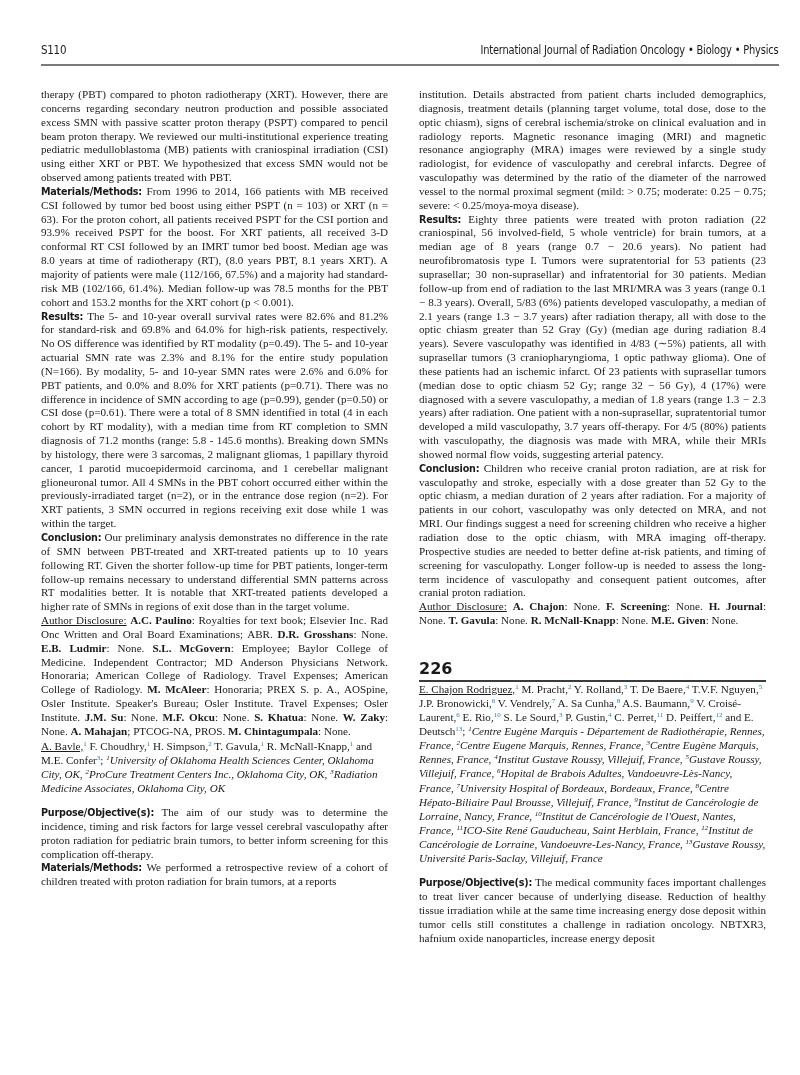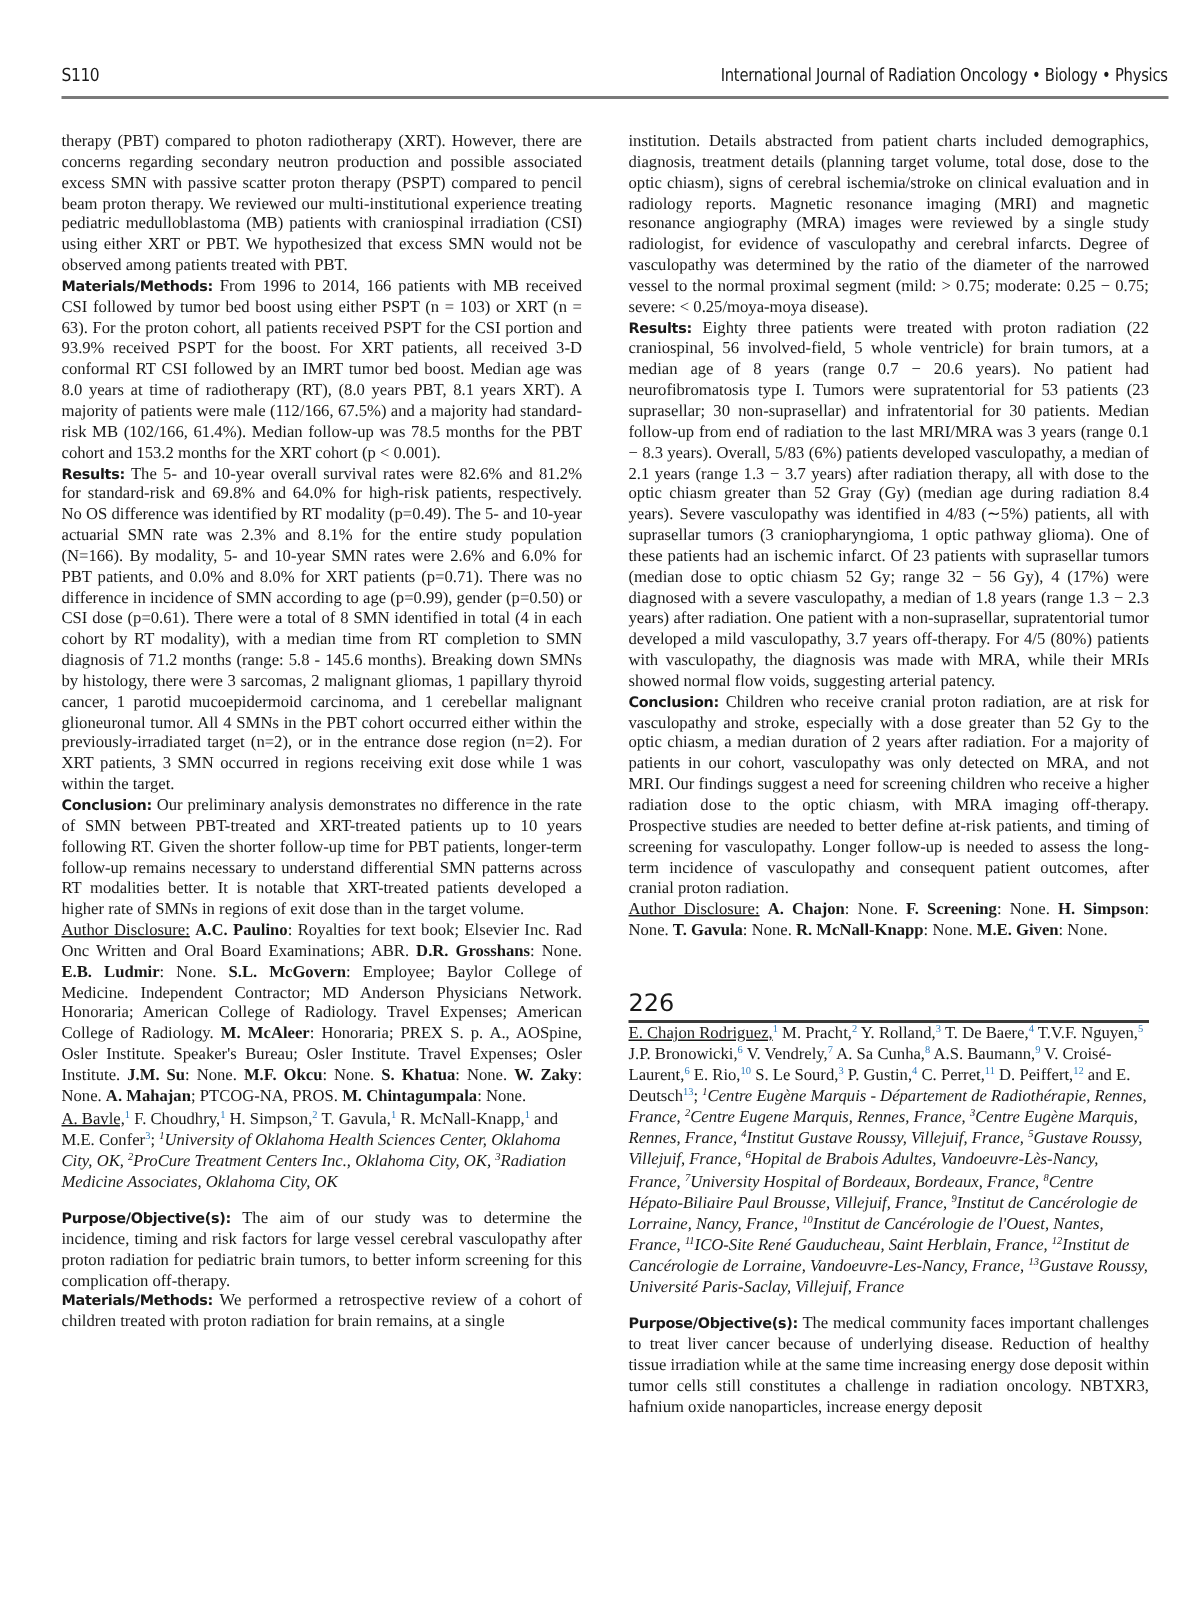--- a/index.html
+++ b/index.html
@@ -7,21 +7,21 @@
   .hdr { position: absolute; left: 41px; top: 40px; width: 738px; height: 24px; border-bottom: 2px solid #7a7a7a; }
   .hdr .pg { position: absolute; left: 0; top: 3px; font: 12px "DejaVu Sans", sans-serif; letter-spacing: -0.3px; transform: scaleX(0.86); transform-origin: left; }
   .hdr .jr { position: absolute; right: 0; top: 3px; font: 12px "DejaVu Sans", sans-serif; letter-spacing: -0.2px; transform: scaleX(0.82); transform-origin: right; white-space: nowrap; }
   .col { position: absolute; top: 88px; width: 347px; font-family: "Liberation Serif", serif; font-size: 11.1px; line-height: 13.85px; text-align: justify; }
   .col.left { left: 41px; }
   .col.right { left: 419px; }
   .col p { margin: 0; }
   .lab { font-family: "DejaVu Sans", sans-serif; font-weight: bold; font-size: 9.6px; letter-spacing: -0.2px; }
   .u { text-decoration: underline; }
   b { font-weight: bold; }
-  .absnum { font-family: "DejaVu Sans", sans-serif; font-weight: normal; font-size: 16px; line-height: 18px; margin-top: 14px; padding-bottom: 2px; border-bottom: 2px solid #3b3b3b; text-align: left; }
+  .absnum { font-family: "DejaVu Sans", sans-serif; font-weight: bold; font-size: 16px; line-height: 18px; margin-top: 14px; padding-bottom: 2px; border-bottom: 2px solid #3b3b3b; text-align: left; }
   .atitle { position: relative; font-family: "DejaVu Sans", sans-serif; font-weight: bold; font-size: 10.2px; line-height: 14.3px; margin-top: 5px; padding-right: 40px; text-align: left; letter-spacing: -0.25px; }
   .crossmark { position: absolute; right: 2px; top: 2px; width: 22px; height: 26px; background: #f2f2f2; border-radius: 2px; display: flex; flex-direction: column; align-items: center; }
   .crossmark .ring { margin-top: 2px; width: 13px; height: 13px; border-radius: 50%; background: conic-gradient(#e53935 0 40%, #f9b000 40% 70%, #4fb3d9 70% 100%); position: relative; }
   .crossmark .ring::after { content: ""; position: absolute; left: 3.5px; top: 3.5px; width: 6px; height: 6px; border-radius: 50%; background: #e53935; border: 1px solid #fff; box-sizing: border-box; }
   .crossmark .cm-label { font: 3px "DejaVu Sans", sans-serif; color: #777; margin-top: 2px; line-height: 3px; text-align: center; }
   .authors { margin-top: 12px; text-align: left; line-height: 14.1px; }
   .authors sup { color: #2a7ab8; font-size: 7px; vertical-align: 4px; line-height: 0; }
   .authors i sup { color: #1a1a1a; }
   .gap { height: 11px; }
 </style>
@@ -36,26 +36,26 @@
 <div class="col left">
   <p>therapy (PBT) compared to photon radiotherapy (XRT). However, there are concerns regarding secondary neutron production and possible associated excess SMN with passive scatter proton therapy (PSPT) compared to pencil beam proton therapy. We reviewed our multi-institutional experience treating pediatric medulloblastoma (MB) patients with craniospinal irradiation (CSI) using either XRT or PBT. We hypothesized that excess SMN would not be observed among patients treated with PBT.</p>
   <p><span class="lab">Materials/Methods:</span><span> From 1996 to 2014, 166 patients with MB received CSI followed by tumor bed boost using either PSPT (n = 103) or XRT (n = 63). For the proton cohort, all patients received PSPT for the CSI portion and 93.9% received PSPT for the boost. For XRT patients, all received 3-D conformal RT CSI followed by an IMRT tumor bed boost. Median age was 8.0 years at time of radiotherapy (RT), (8.0 years PBT, 8.1 years XRT). A majority of patients were male (112/166, 67.5%) and a majority had standard-risk MB (102/166, 61.4%). Median follow-up was 78.5 months for the PBT cohort and 153.2 months for the XRT cohort (p &lt; 0.001).</span></p>
   <p><span class="lab">Results:</span><span> The 5- and 10-year overall survival rates were 82.6% and 81.2% for standard-risk and 69.8% and 64.0% for high-risk patients, respectively. No OS difference was identified by RT modality (p=0.49). The 5- and 10-year actuarial SMN rate was 2.3% and 8.1% for the entire study population (N=166). By modality, 5- and 10-year SMN rates were 2.6% and 6.0% for PBT patients, and 0.0% and 8.0% for XRT patients (p=0.71). There was no difference in incidence of SMN according to age (p=0.99), gender (p=0.50) or CSI dose (p=0.61). There were a total of 8 SMN identified in total (4 in each cohort by RT modality), with a median time from RT completion to SMN diagnosis of 71.2 months (range: 5.8 - 145.6 months). Breaking down SMNs by histology, there were 3 sarcomas, 2 malignant gliomas, 1 papillary thyroid cancer, 1 parotid mucoepidermoid carcinoma, and 1 cerebellar malignant glioneuronal tumor. All 4 SMNs in the PBT cohort occurred either within the previously-irradiated target (n=2), or in the entrance dose region (n=2). For XRT patients, 3 SMN occurred in regions receiving exit dose while 1 was within the target.</span></p>
   <p><span class="lab">Conclusion:</span><span> Our preliminary analysis demonstrates no difference in the rate of SMN between PBT-treated and XRT-treated patients up to 10 years following RT. Given the shorter follow-up time for PBT patients, longer-term follow-up remains necessary to understand differential SMN patterns across RT modalities better. It is notable that XRT-treated patients developed a higher rate of SMNs in regions of exit dose than in the target volume.</span></p>
   <p><span class="u">Author Disclosure:</span> <span><b>A.C. Paulino</b>: Royalties for text book; Elsevier Inc. Rad Onc Written and Oral Board Examinations; ABR. <b>D.R. Grosshans</b>: None. <b>E.B. Ludmir</b>: None. <b>S.L. McGovern</b>: Employee; Baylor College of Medicine. Independent Contractor; MD Anderson Physicians Network. Honoraria; American College of Radiology. Travel Expenses; American College of Radiology. <b>M. McAleer</b>: Honoraria; PREX S. p. A., AOSpine, Osler Institute. Speaker's Bureau; Osler Institute. Travel Expenses; Osler Institute. <b>J.M. Su</b>: None. <b>M.F. Okcu</b>: None. <b>S. Khatua</b>: None. <b>W. Zaky</b>: None. <b>A. Mahajan</b>; PTCOG-NA, PROS. <b>M. Chintagumpala</b>: None.</span></p>
 
   <p class="authors"><span class="u">A. Bavle,</span><sup>1</sup><span> F. Choudhry,</span><sup>1</sup><span> H. Simpson,</span><sup>2</sup><span> T. Gavula,</span><sup>1</sup><span> R. McNall-Knapp,</span><sup>1</sup><span> and M.E. Confer</span><sup>3</sup>; <i><sup>1</sup>University of Oklahoma Health Sciences Center, Oklahoma City, OK, <sup>2</sup>ProCure Treatment Centers Inc., Oklahoma City, OK, <sup>3</sup>Radiation Medicine Associates, Oklahoma City, OK</i></p>
   <div class="gap"></div>
   <p><span class="lab">Purpose/Objective(s):</span><span> The aim of our study was to determine the incidence, timing and risk factors for large vessel cerebral vasculopathy after proton radiation for pediatric brain tumors, to better inform screening for this complication off-therapy.</span></p>
-  <p><span class="lab">Materials/Methods:</span><span id="m225"> We performed a retrospective review of a cohort of children treated with proton radiation for brain remains, at a single </span></p>
+  <p><span class="lab">Materials/Methods:</span><span id="m225"> We performed a retrospective review of a cohort of children treated with proton radiation for brain tumors, at a reports </span></p>
 </div>
 
 <div class="col right">
   <p id="m225cont">institution. Details abstracted from patient charts included demographics, diagnosis, treatment details (planning target volume, total dose, dose to the optic chiasm), signs of cerebral ischemia/stroke on clinical evaluation and in radiology reports. Magnetic resonance imaging (MRI) and magnetic resonance angiography (MRA) images were reviewed by a single study radiologist, for evidence of vasculopathy and cerebral infarcts. Degree of vasculopathy was determined by the ratio of the diameter of the narrowed vessel to the normal proximal segment (mild: &gt; 0.75; moderate: 0.25 − 0.75; severe: &lt; 0.25/moya-moya disease).</p>
   <p><span class="lab">Results:</span><span> Eighty three patients were treated with proton radiation (22 craniospinal, 56 involved-field, 5 whole ventricle) for brain tumors, at a median age of 8 years (range 0.7 − 20.6 years). No patient had neurofibromatosis type I. Tumors were supratentorial for 53 patients (23 suprasellar; 30 non-suprasellar) and infratentorial for 30 patients. Median follow-up from end of radiation to the last MRI/MRA was 3 years (range 0.1 − 8.3 years). Overall, 5/83 (6%) patients developed vasculopathy, a median of 2.1 years (range 1.3 − 3.7 years) after radiation therapy, all with dose to the optic chiasm greater than 52 Gray (Gy) (median age during radiation 8.4 years). Severe vasculopathy was identified in 4/83 (∼5%) patients, all with suprasellar tumors (3 craniopharyngioma, 1 optic pathway glioma). One of these patients had an ischemic infarct. Of 23 patients with suprasellar tumors (median dose to optic chiasm 52 Gy; range 32 − 56 Gy), 4 (17%) were diagnosed with a severe vasculopathy, a median of 1.8 years (range 1.3 − 2.3 years) after radiation. One patient with a non-suprasellar, supratentorial tumor developed a mild vasculopathy, 3.7 years off-therapy. For 4/5 (80%) patients with vasculopathy, the diagnosis was made with MRA, while their MRIs showed normal flow voids, suggesting arterial patency.</span></p>
   <p><span class="lab">Conclusion:</span><span> Children who receive cranial proton radiation, are at risk for vasculopathy and stroke, especially with a dose greater than 52 Gy to the optic chiasm, a median duration of 2 years after radiation. For a majority of patients in our cohort, vasculopathy was only detected on MRA, and not MRI. Our findings suggest a need for screening children who receive a higher radiation dose to the optic chiasm, with MRA imaging off-therapy. Prospective studies are needed to better define at-risk patients, and timing of screening for vasculopathy. Longer follow-up is needed to assess the long-term incidence of vasculopathy and consequent patient outcomes, after cranial proton radiation.</span></p>
-  <p><span class="u">Author Disclosure:</span> <span><b>A. Chajon</b>: None. <b>F. Screening</b>: None. <b>H. Simpson</b>: None. <b>T. Gavula</b>: None. <b>R. McNall-Knapp</b>: None. <b>M.E. Given</b>: None.</span></p>
+  <p><span class="u">Author Disclosure:</span> <span><b>A. Chajon</b>: None. <b>F. Screening</b>: None. <b>H. Journal</b>: None. <b>T. Gavula</b>: None. <b>R. McNall-Knapp</b>: None. <b>M.E. Given</b>: None.</span></p>
 
   <div class="absnum" style="margin-top:32px">226</div>
   <p class="authors"><span class="u">E. Chajon Rodriguez,</span><sup>1</sup><span> M. Pracht,</span><sup>2</sup><span> Y. Rolland,</span><sup>3</sup><span> T. De Baere,</span><sup>4</sup><span> T.V.F. Nguyen,</span><sup>5</sup><span> J.P. Bronowicki,</span><sup>6</sup><span> V. Vendrely,</span><sup>7</sup><span> A. Sa Cunha,</span><sup>8</sup><span> A.S. Baumann,</span><sup>9</sup><span> V. Croisé-Laurent,</span><sup>6</sup><span> E. Rio,</span><sup>10</sup><span> S. Le Sourd,</span><sup>3</sup><span> P. Gustin,</span><sup>4</sup><span> C. Perret,</span><sup>11</sup><span> D. Peiffert,</span><sup>12</sup><span> and E. Deutsch</span><sup>13</sup>; <i><sup>1</sup>Centre Eugène Marquis - Département de Radiothérapie, Rennes, France, <sup>2</sup>Centre Eugene Marquis, Rennes, France, <sup>3</sup>Centre Eugène Marquis, Rennes, France, <sup>4</sup>Institut Gustave Roussy, Villejuif, France, <sup>5</sup>Gustave Roussy, Villejuif, France, <sup>6</sup>Hopital de Brabois Adultes, Vandoeuvre-Lès-Nancy, France, <sup>7</sup>University Hospital of Bordeaux, Bordeaux, France, <sup>8</sup>Centre Hépato-Biliaire Paul Brousse, Villejuif, France, <sup>9</sup>Institut de Cancérologie de Lorraine, Nancy, France, <sup>10</sup>Institut de Cancérologie de l'Ouest, Nantes, France, <sup>11</sup>ICO-Site René Gauducheau, Saint Herblain, France, <sup>12</sup>Institut de Cancérologie de Lorraine, Vandoeuvre-Les-Nancy, France, <sup>13</sup>Gustave Roussy, Université Paris-Saclay, Villejuif, France</i></p>
   <div class="gap"></div>
   <p><span class="lab">Purpose/Objective(s):</span><span> The medical community faces important challenges to treat liver cancer because of underlying disease. Reduction of healthy tissue irradiation while at the same time increasing energy dose deposit within tumor cells still constitutes a challenge in radiation oncology. NBTXR3, hafnium oxide nanoparticles, increase energy deposit</span></p>
 </div>
 
 </body></html>

